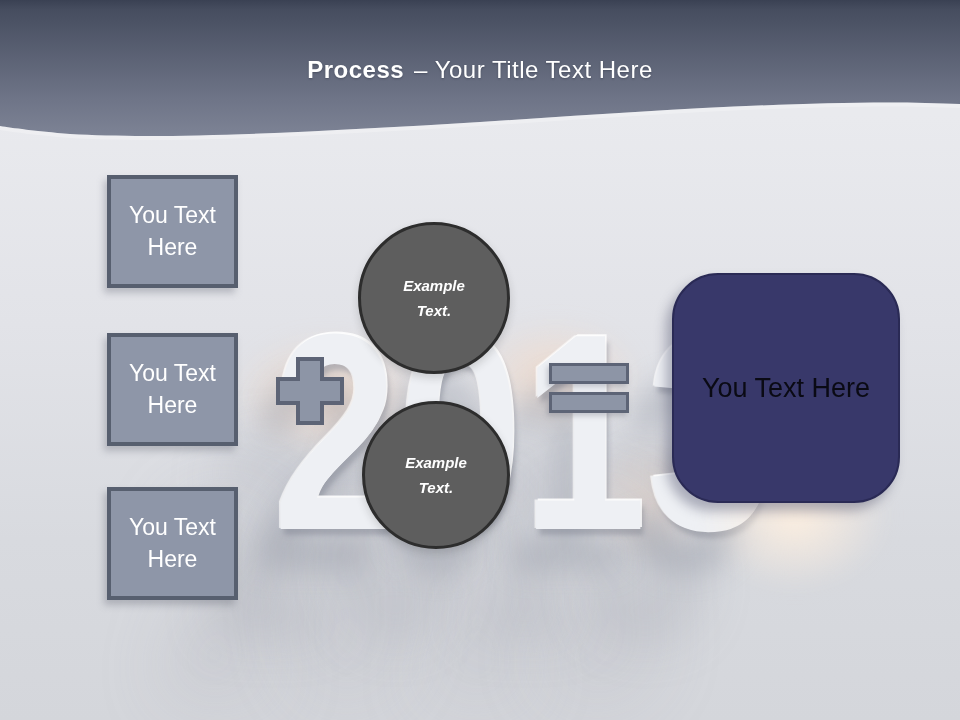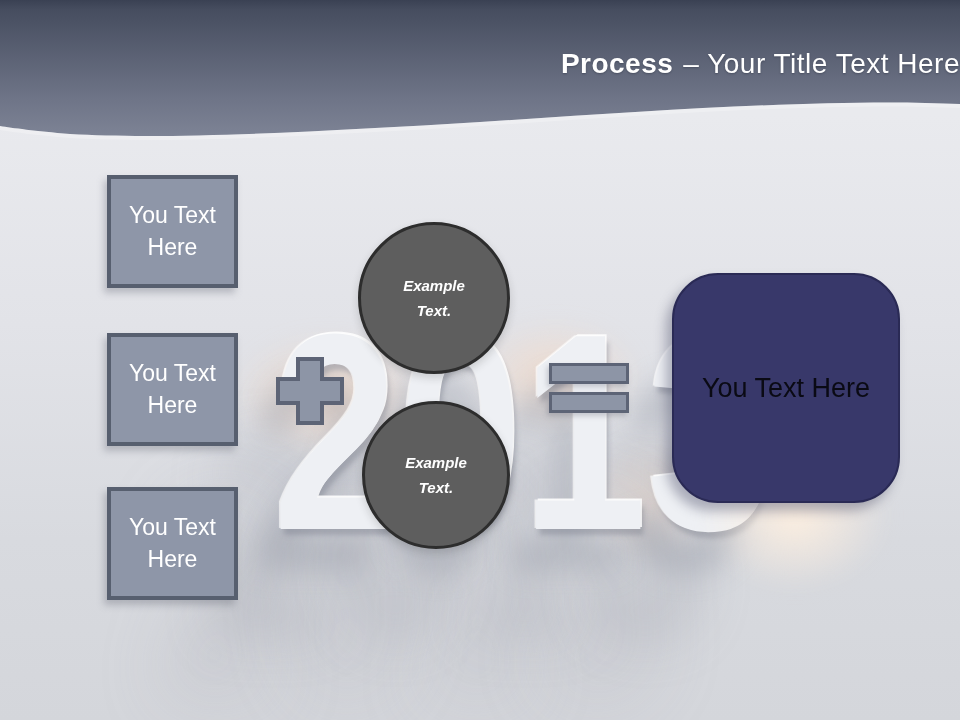--- a/index.html
+++ b/index.html
@@ -35,22 +35,22 @@
       4px 6px 6px rgba(125,129,143,0.45),
       -28px 42px 30px rgba(151,154,166,0.42),
       -80px 105px 55px rgba(155,158,170,0.36),
       -140px 165px 80px rgba(160,163,174,0.28);
   }
 
   
   .header { position:absolute; left:0; top:0; width:960px; height:142px; z-index:4; }
   .header svg { position:absolute; left:0; top:0; width:960px; height:142px; }
   .title {
-    position:absolute; left:0; right:0; top:48px; z-index:5;
-    text-align:right; color:#ffffff; font-size:28px; font-weight:400;
+    position:absolute; left:0; right:0; top:56px; z-index:5;
+    text-align:center; color:#ffffff; font-size:24px; font-weight:400;
     letter-spacing:0.5px;
     text-shadow:0 1px 2px rgba(30,35,50,0.35);
   }
   .title .t-bold { font-weight:700; }
   .title .t-rest { font-weight:400; margin-left:10px; }
 
   
   .sq {
     position:absolute; left:107px; width:131px; height:113px; z-index:5;
     background:#8e96a8; border:4px solid #575f6f;

